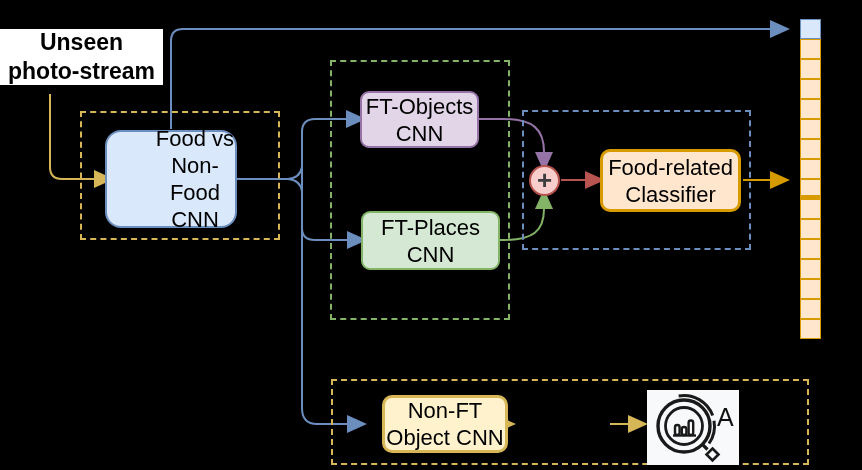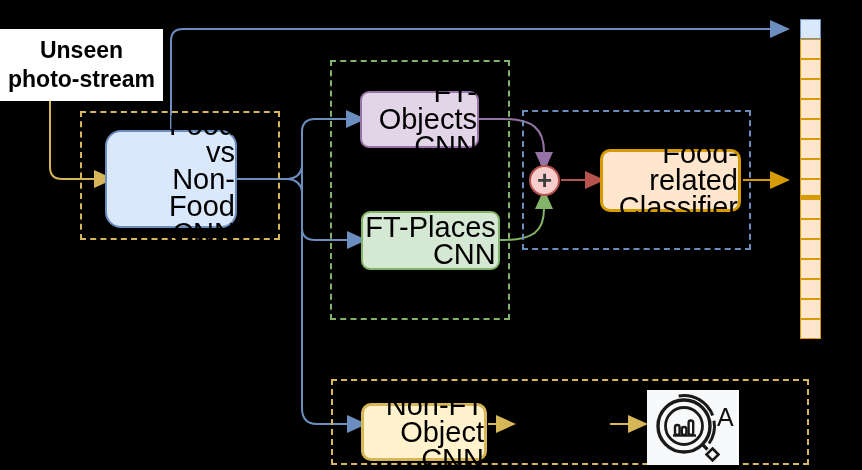--- a/index.html
+++ b/index.html
@@ -11,22 +11,22 @@
     --red-fill:#f8cecc; --red-stroke:#b85450;
     --ink:#111111; --bg:#000000; --icon-bg:#f8f9fa;
   }
   html,body{margin:0;padding:0;background:#000;}
   .stage{
     position:relative; width:862px; height:470px; background:var(--bg);
     font-family:"Liberation Sans", sans-serif; color:var(--ink); overflow:hidden;
   }
   .abs{position:absolute; box-sizing:border-box;}
   .node{
-    display:flex; align-items:center; justify-content:center; text-align:right;
-    font-size:29px; line-height:27px; white-space:pre-line; color:#000;
+    display:flex; align-items:center; justify-content:center; text-align:center;
+    font-size:22px; line-height:27px; white-space:pre-line; color:#000;
   }
   .label-white{
     background:#ffffff; font-weight:bold; font-size:23px; line-height:29px;
     display:flex; align-items:center; justify-content:center; text-align:center;
     white-space:pre-line; color:#000;
   }
   .dashed{border:2px dashed;}
   .dash-yellow{border-color:var(--yellow-stroke);}
   .dash-green{border-color:var(--green-stroke);}
   .dash-blue{border-color:var(--blue-stroke);}
@@ -97,34 +97,34 @@
     <path class="edge e-orange" marker-end="url(#ar-orange)" d="M 743 180 L 770 180"></path>
     <path class="edge e-yellow" marker-end="url(#ar-yellow)" d="M 488 424 L 496 424"></path>
     <path class="edge e-yellow" marker-end="url(#ar-yellow)" d="M 610 424 L 628 424"></path>
   </svg>
 
   <div class="abs dashed dash-yellow" style="left:80px; top:111px; width:200px; height:129px;"></div>
   <div class="abs dashed dash-green" style="left:330px; top:60px; width:180px; height:260px;"></div>
   <div class="abs dashed dash-blue" style="left:522px; top:110px; width:229px; height:140px;"></div>
   <div class="abs dashed dash-yellow" style="left:331px; top:379px; width:478px; height:86px;"></div>
 
-  <div class="abs label-white" style="left:0; top:29px; width:163px; height:72px;">Unseen
+  <div class="abs label-white" style="left:0; top:29px; width:163px; height:56px;">Unseen
 photo-stream</div>
 
   <div class="abs node box-blue" style="left:105px; top:130px; width:132px; height:98px;padding-left:48px;">Food vs
 Non-Food
 CNN</div>
   <div class="abs node box-purple" style="left:360px; top:91px; width:119px; height:57px;">FT-Objects
 CNN</div>
   <div class="abs node box-green" style="left:361px; top:211px; width:139px; height:59px;">FT-Places
 CNN</div>
   <div class="abs plus-circle" style="left:529px; top:165px; width:31px; height:31px;">+</div>
   <div class="abs node box-orange" style="left:600px; top:149px; width:141px; height:63px;">Food-related
 Classifier</div>
-  <div class="abs node box-yellow" style="left:361px; top:395px; width:126px; height:58px;margin-top:8px;">Non-FT
+  <div class="abs node box-yellow" style="left:382px; top:395px; width:126px; height:58px;">Non-FT
 Object CNN</div>
 
   <div class="abs icon-box" style="left:647px; top:390px; width:92px; height:75px;">
     <svg width="92" height="75" viewBox="0 0 92 75">
       <g fill="none" stroke="#1a1a1a">
         <circle cx="37" cy="36" r="26" stroke-width="3.4"></circle>
         <circle cx="37" cy="36" r="18.5" stroke-width="2.8"></circle>
         <path d="M 31.7 6 A 30.5 30.5 0 0 1 65.7 25.6" stroke-width="3"></path>
         <path d="M 67 30.7 A 30.5 30.5 0 0 1 62 53.5" stroke-width="3"></path>
         <line x1="26" y1="45.5" x2="49" y2="45.5" stroke-width="2.4"></line>

